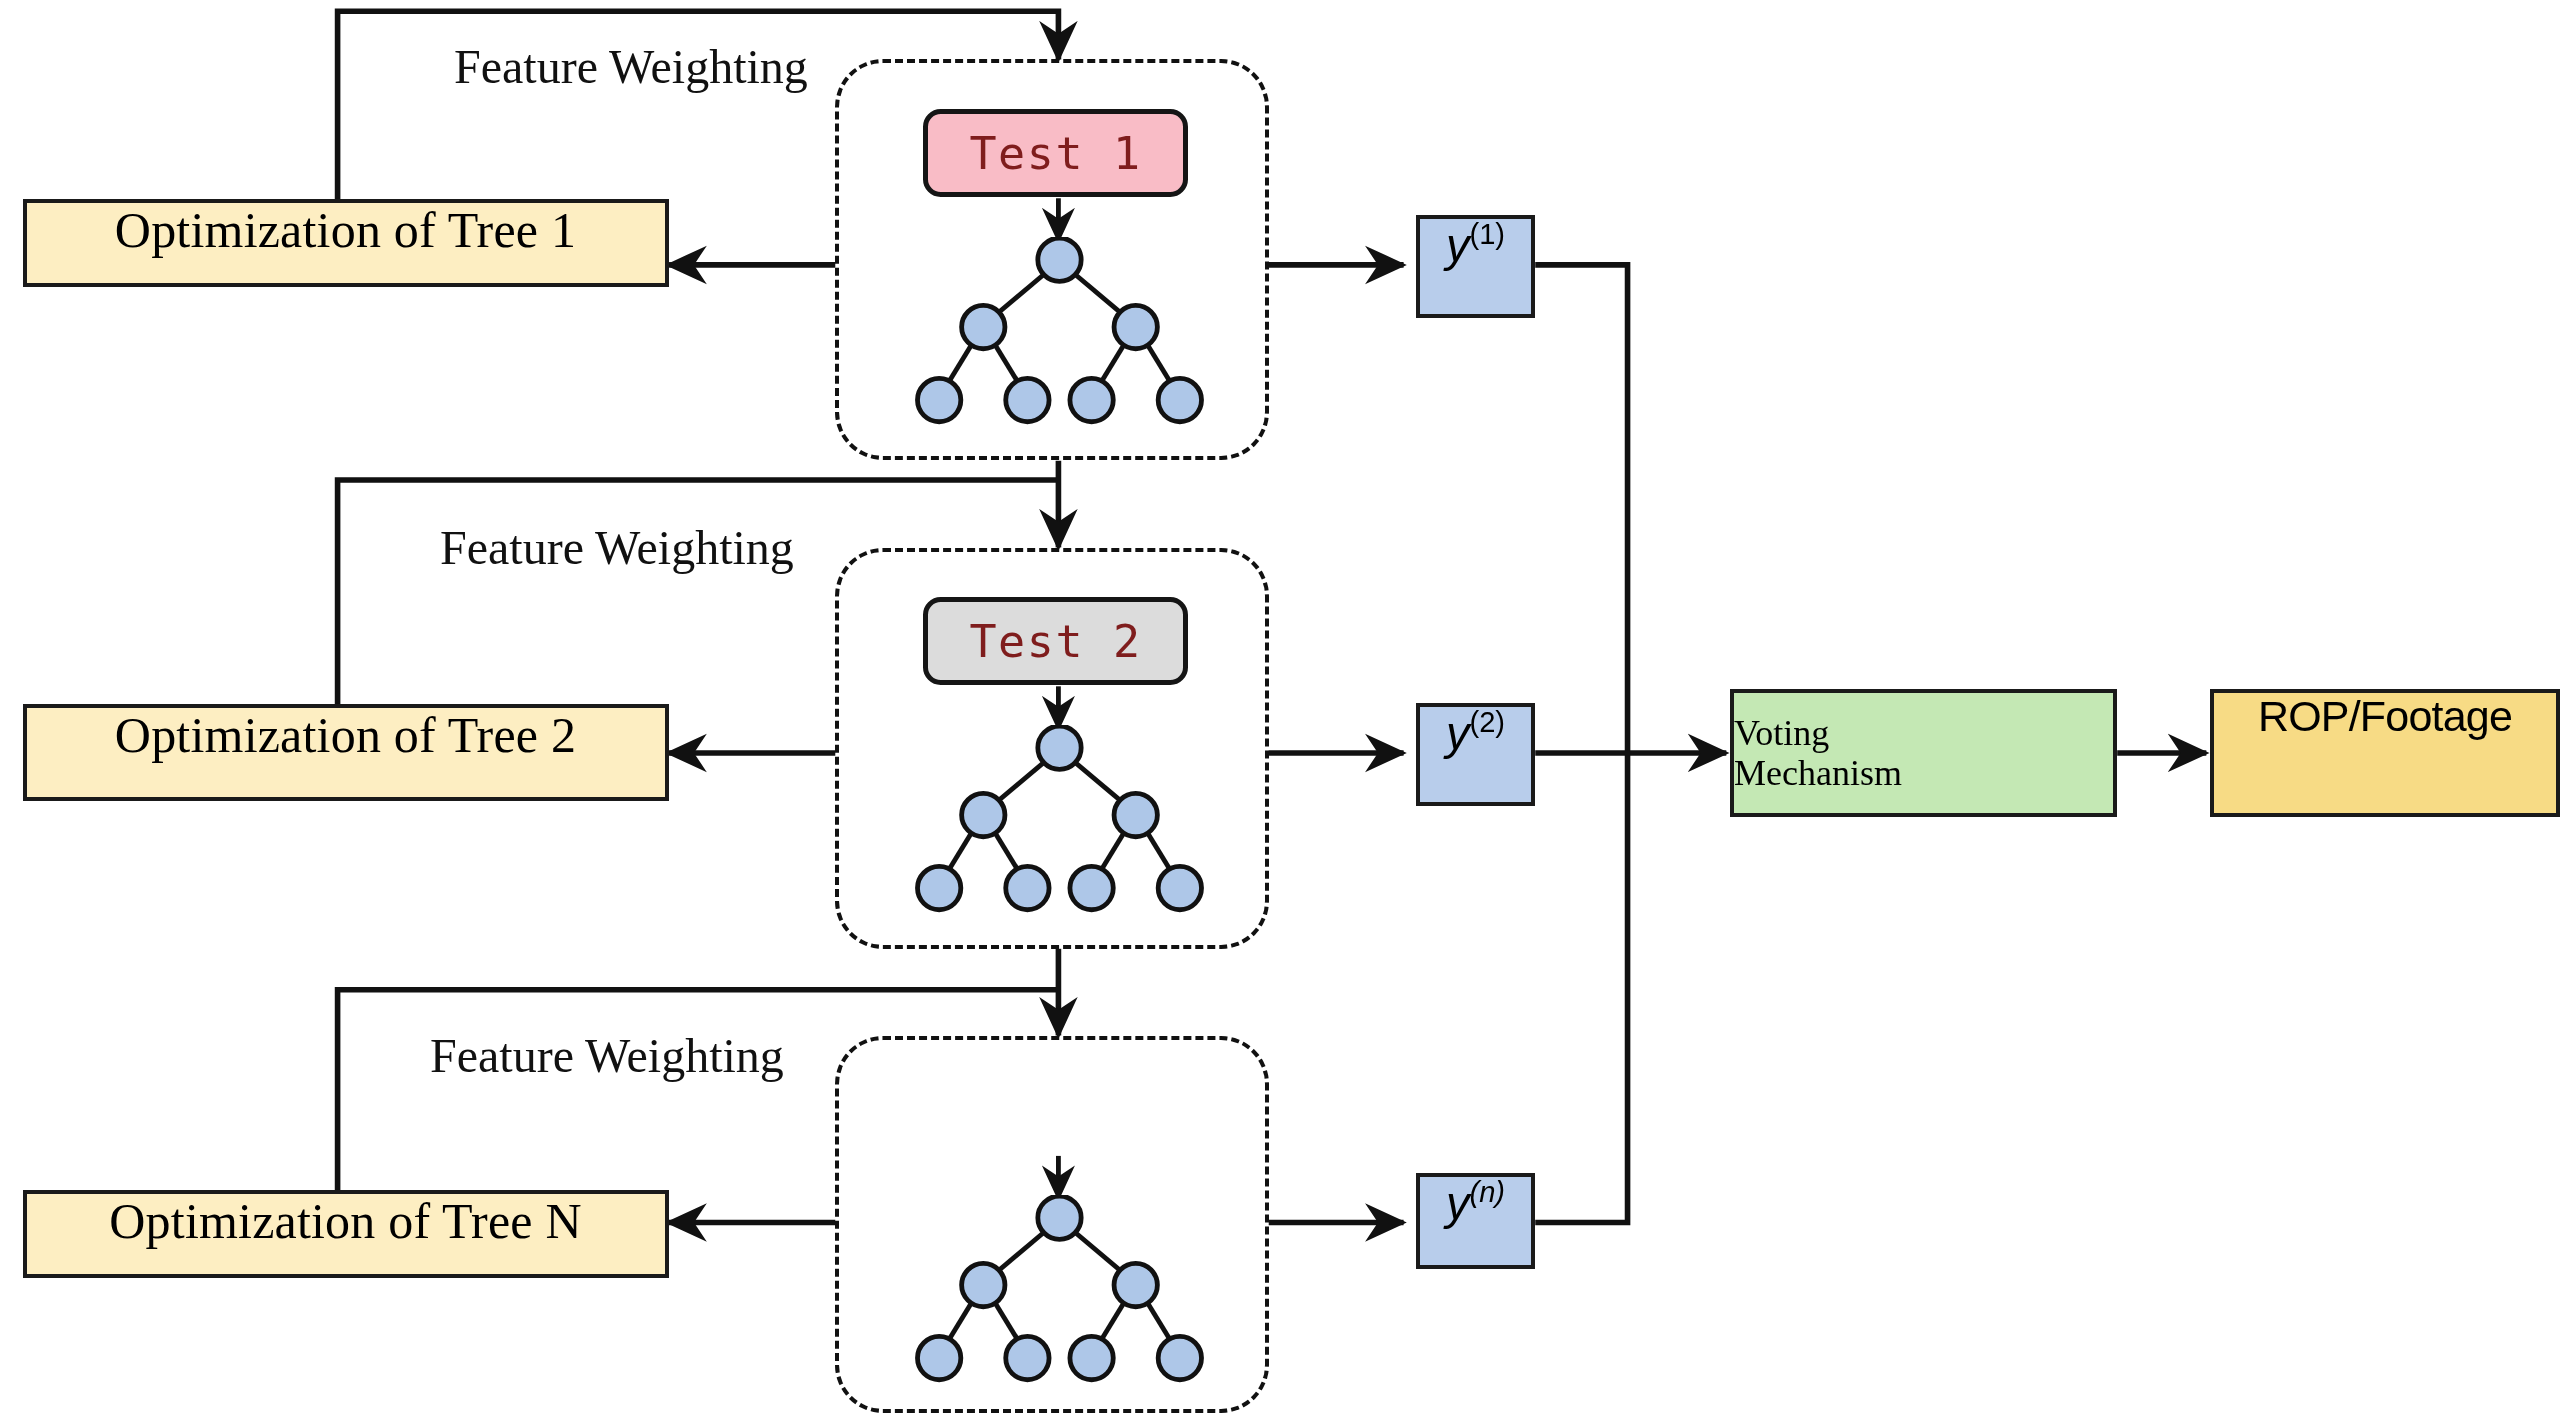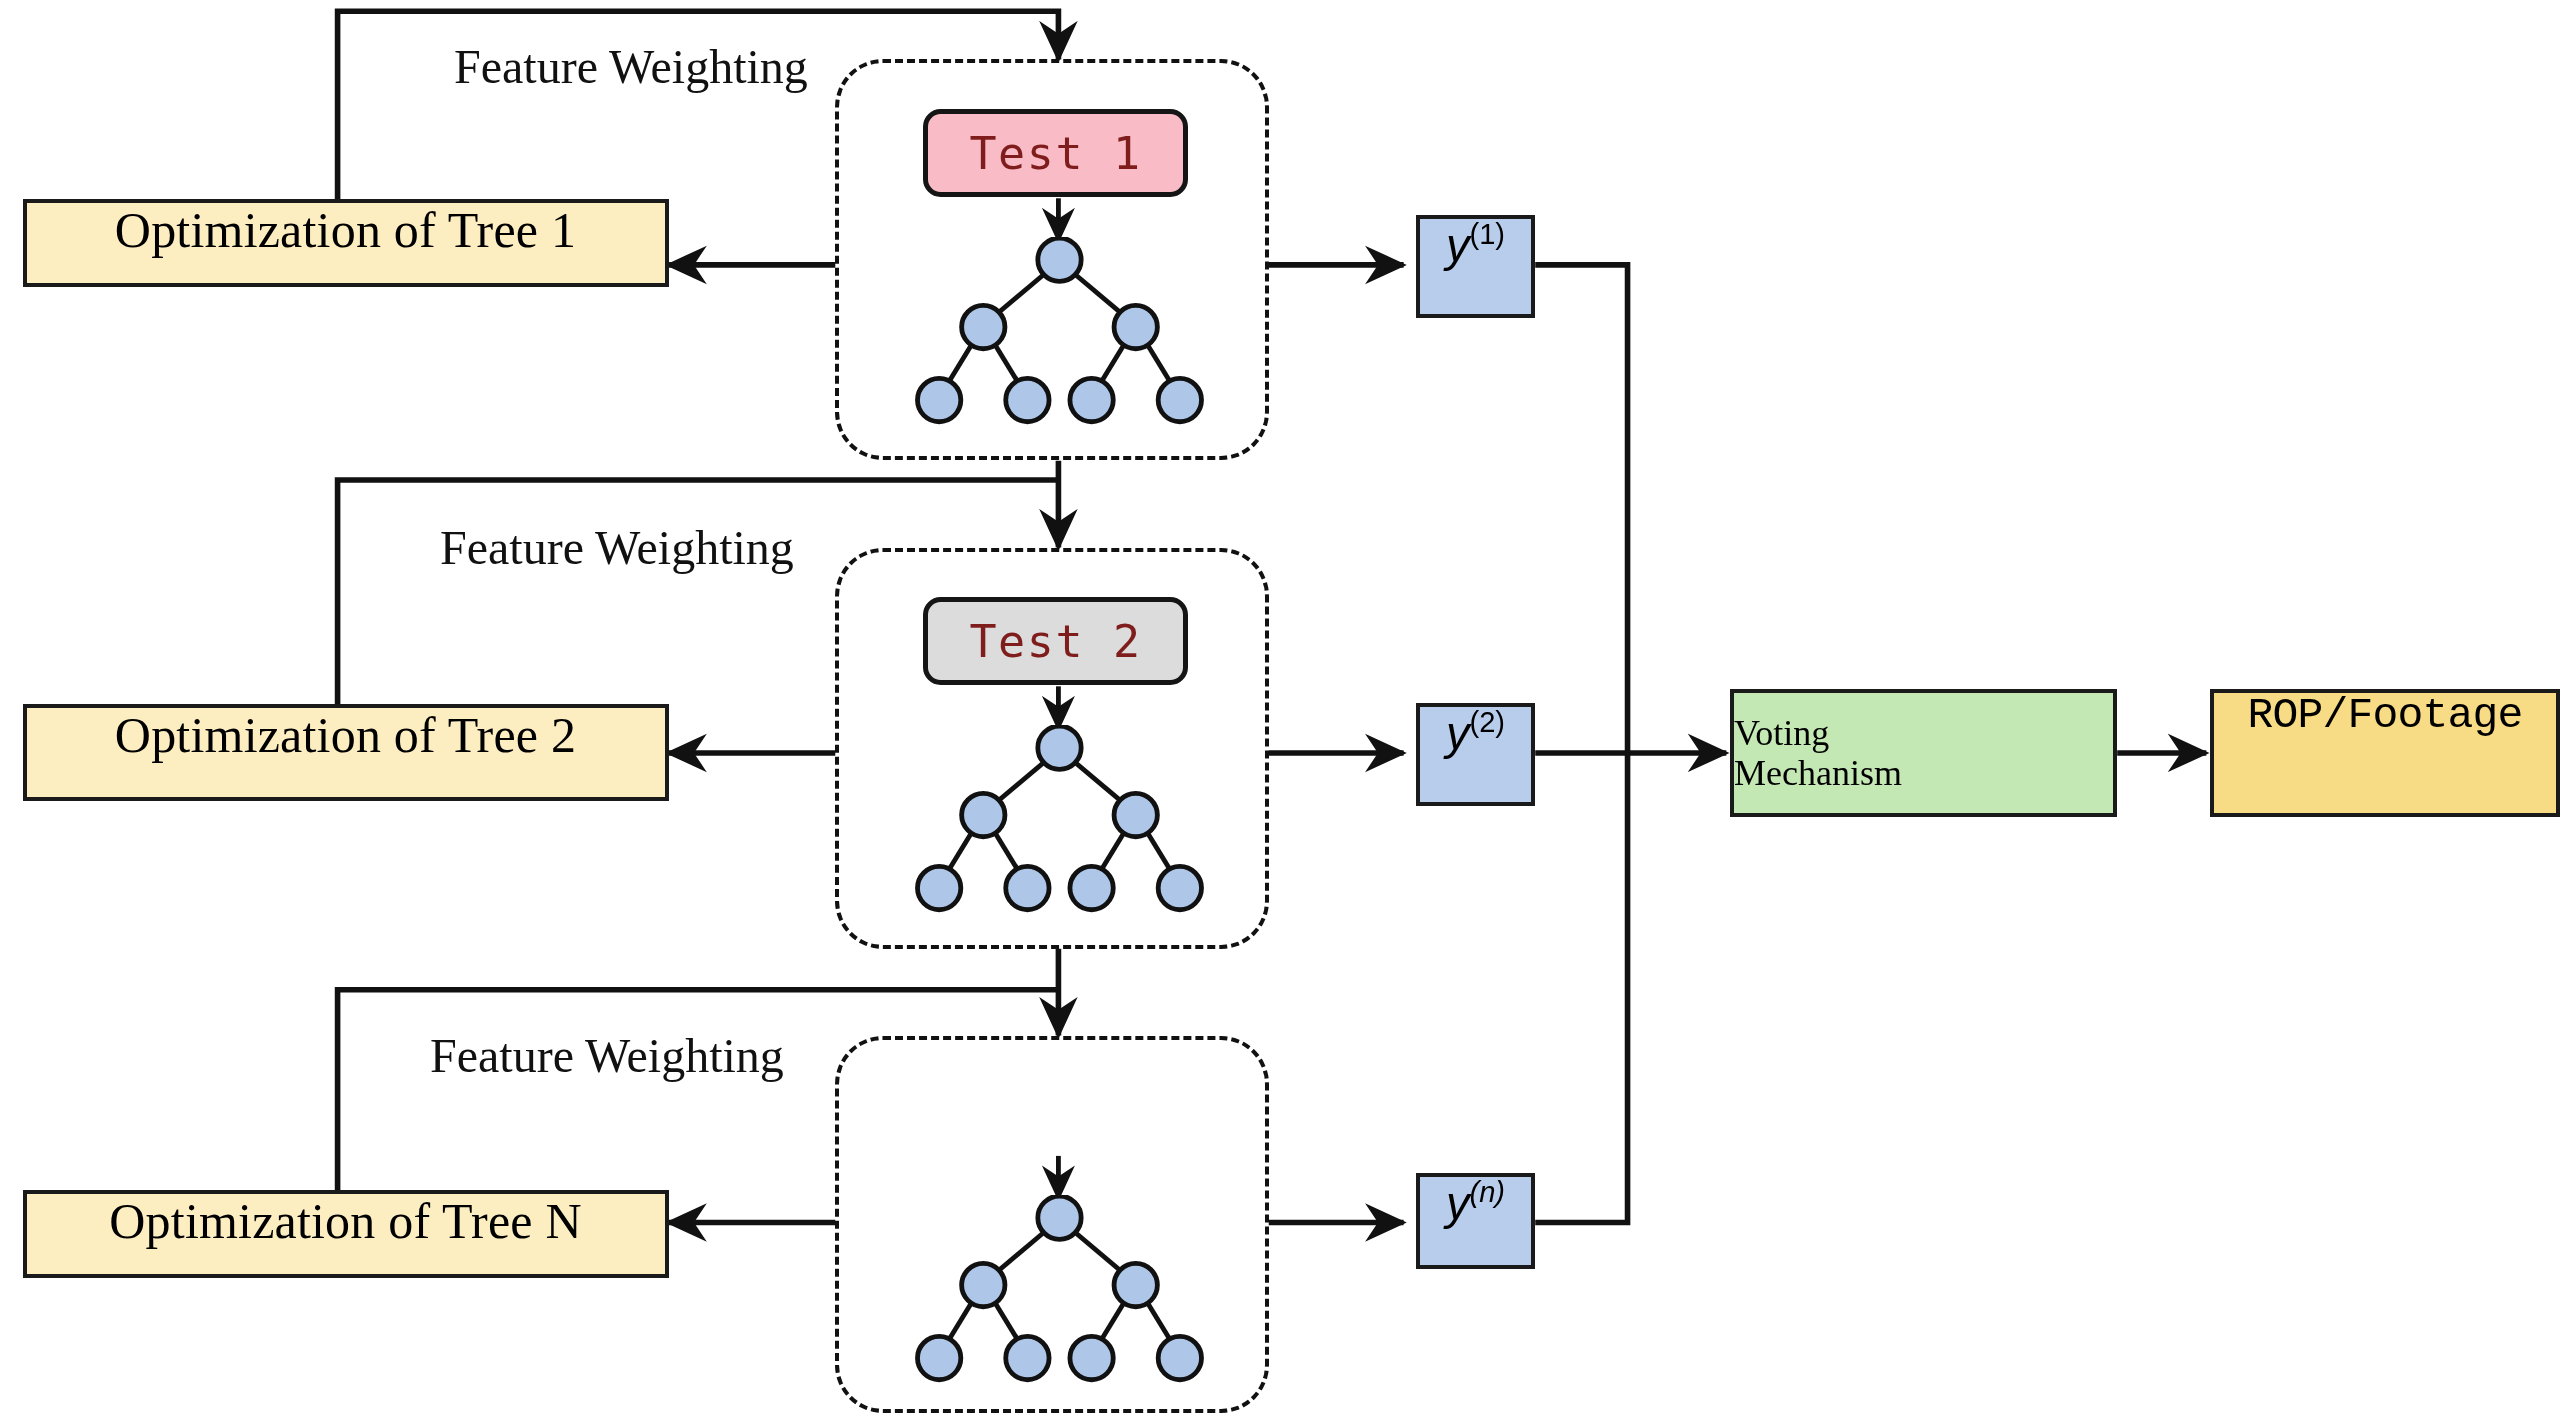--- a/index.html
+++ b/index.html
@@ -87,21 +87,21 @@
 
   .vote-box {
     background: #c4e8b4;
     font-family: "Liberation Serif", serif;
     font-size: 36px;
     line-height: 1.12;
   }
 
   .rop-box {
     background: #f7db85;
-    font-family: Liberation Mono, monospace;
+    font-family: Liberation Sans, sans-serif;
     font-size: 43px;
     letter-spacing: -0.8px;
   }
 
   
   .fw-label {
     position: absolute;
     font-family: "Liberation Serif", serif;
     font-size: 48px;
     color: #111111;

